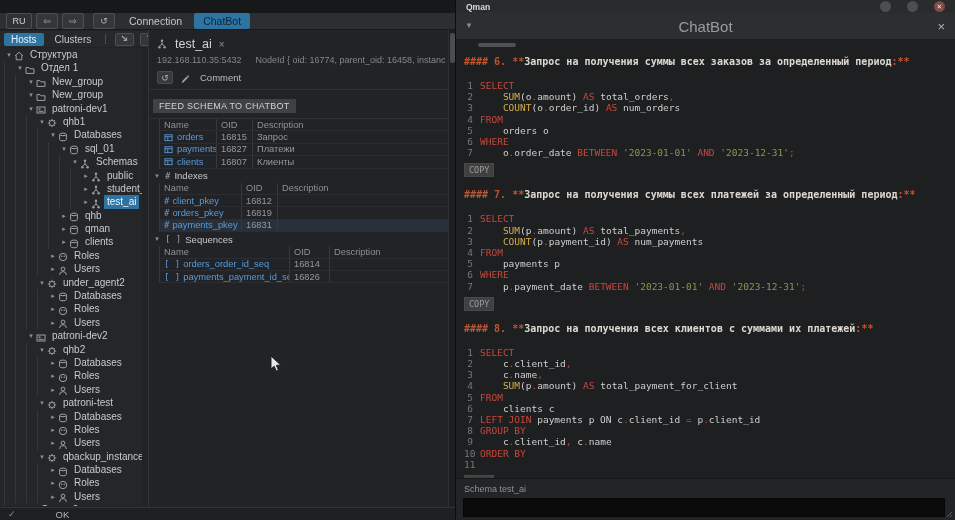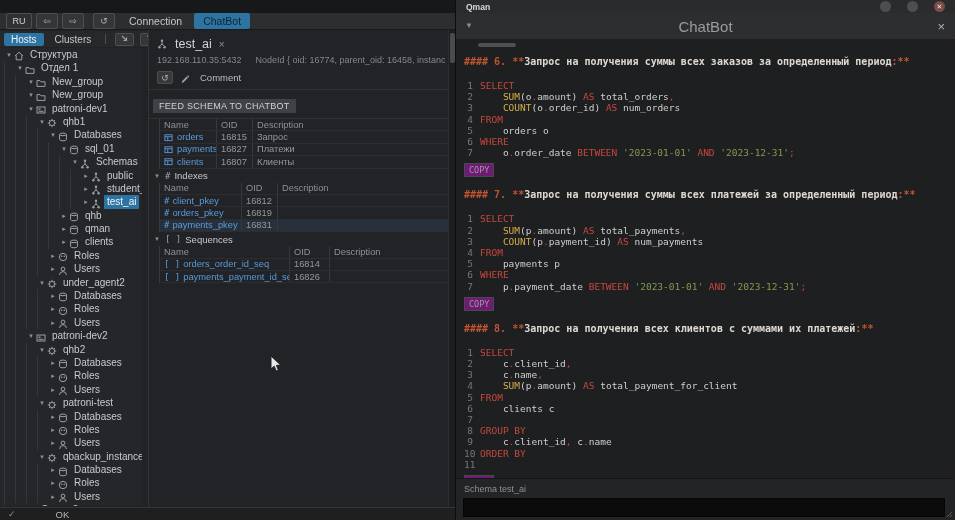--- a/index.html
+++ b/index.html
@@ -82,21 +82,21 @@
   .cw-body { position:absolute; left:0; top:40px; width:100%; height:438px; overflow:hidden; padding:4px 0 0 8px;
     font-family:"DejaVu Sans Mono", monospace; }
   .body-thumb { position:absolute; left:22px; top:3px; width:38px; height:4px; background:#4f5153; border-radius:2px; }
   .msg-heading { margin:12px 0 13px 0; font-size:10px; white-space:pre-wrap; }
   .msg-heading .md { color:#bf5430; font-weight:bold; }
   .msg-heading .ht { color:#ddd9d2; font-weight:bold; }
   .cline { display:flex; line-height:11.2px; font-size:9.5px; white-space:pre; }
   .ln { width:16px; flex:0 0 16px; text-align:right; color:#767876; padding-right:7px; }
   .tok-k { color:#c8473c; } .tok-f { color:#d4af4a; } .tok-s { color:#7e9c52; }
   .tok-p { color:#c8473c; } .tok-t { color:#cfcfcf; }
-  .copy-btn { display:inline-block; margin:3px 0 0 0; background:#701a75; border:1px solid #47494b;
+  .copy-btn { display:inline-block; margin:3px 0 0 0; background:#404040; border:1px solid #47494b;
     color:#9b9d9f; font-size:8.5px; padding:1px 4px; font-family:"DejaVu Sans Mono", monospace; }
   .cw-foot { position:absolute; left:0; top:478px; width:100%; height:42px; background:#232426; border-top:1px solid #161616; }
   .foot-label { position:absolute; left:8px; top:5px; color:#8f9193; font-size:9px; }
   .chat-input { position:absolute; left:7px; top:19px; width:482px; height:19px; background:#0b0b0b;
     border:1px solid #060606; color:#cfcfcf; font-size:9px; resize:none; outline:none; }
   .grip { position:absolute; right:2px; bottom:2px; width:7px; height:7px; }
 
   .cursor { position:absolute; left:270px; top:355px; width:12px; height:18px; z-index:50; }
 </style>
 </head>
@@ -750,21 +750,21 @@
             <div class="cline"><span class="ln">6</span><span><span class="tok-k">WHERE</span></span></div>
             <div class="cline"><span class="ln">7</span><span><span class="tok-t">    p</span><span class="tok-p">.</span><span class="tok-t">payment_date </span><span class="tok-k">BETWEEN</span><span class="tok-t"> </span><span class="tok-s">'2023-01-01'</span><span class="tok-t"> </span><span class="tok-k">AND</span><span class="tok-t"> </span><span class="tok-s">'2023-12-31'</span><span class="tok-p">;</span></span></div>
           </div><div class="copy-btn">COPY</div></div>
         <div class="msg"><div class="msg-heading"><span class="md">#### 8. **</span><span class="ht">Запрос на получения всех клиентов с суммами их платежей</span><span class="md">:**</span></div><div class="code">
             <div class="cline"><span class="ln">1</span><span><span class="tok-k">SELECT</span></span></div>
             <div class="cline"><span class="ln">2</span><span><span class="tok-t">    c</span><span class="tok-p">.</span><span class="tok-t">client_id</span><span class="tok-p">,</span></span></div>
             <div class="cline"><span class="ln">3</span><span><span class="tok-t">    c</span><span class="tok-p">.</span><span class="tok-t">name</span><span class="tok-p">,</span></span></div>
             <div class="cline"><span class="ln">4</span><span><span class="tok-t">    </span><span class="tok-f">SUM</span><span class="tok-t">(p</span><span class="tok-p">.</span><span class="tok-t">amount) </span><span class="tok-k">AS</span><span class="tok-t"> total_payment_for_client</span></span></div>
             <div class="cline"><span class="ln">5</span><span><span class="tok-k">FROM</span></span></div>
             <div class="cline"><span class="ln">6</span><span><span class="tok-t">    clients c</span></span></div>
-            <div class="cline"><span class="ln">7</span></div>
+            <div class="cline"><span class="ln">7</span><span><span class="tok-k">LEFT JOIN</span><span class="tok-t"> payments p ON c</span><span class="tok-p">.</span><span class="tok-t">client_id </span><span class="tok-p">=</span><span class="tok-t"> p</span><span class="tok-p">.</span><span class="tok-t">client_id</span></span></div>
             <div class="cline"><span class="ln">8</span><span><span class="tok-k">GROUP BY</span></span></div>
             <div class="cline"><span class="ln">9</span><span><span class="tok-t">    c</span><span class="tok-p">.</span><span class="tok-t">client_id</span><span class="tok-p">,</span><span class="tok-t"> c</span><span class="tok-p">.</span><span class="tok-t">name</span></span></div>
             <div class="cline"><span class="ln">10</span><span><span class="tok-k">ORDER BY</span></span></div>
             <div class="cline"><span class="ln">11</span></div>
           </div><div class="copy-btn">COPY</div></div>
       </div>
     <div class="cw-foot">
       <div class="foot-label">Schema test_ai</div>
       <textarea class="chat-input" style=""></textarea>
       <svg class="grip" viewBox="0 0 7 7">

